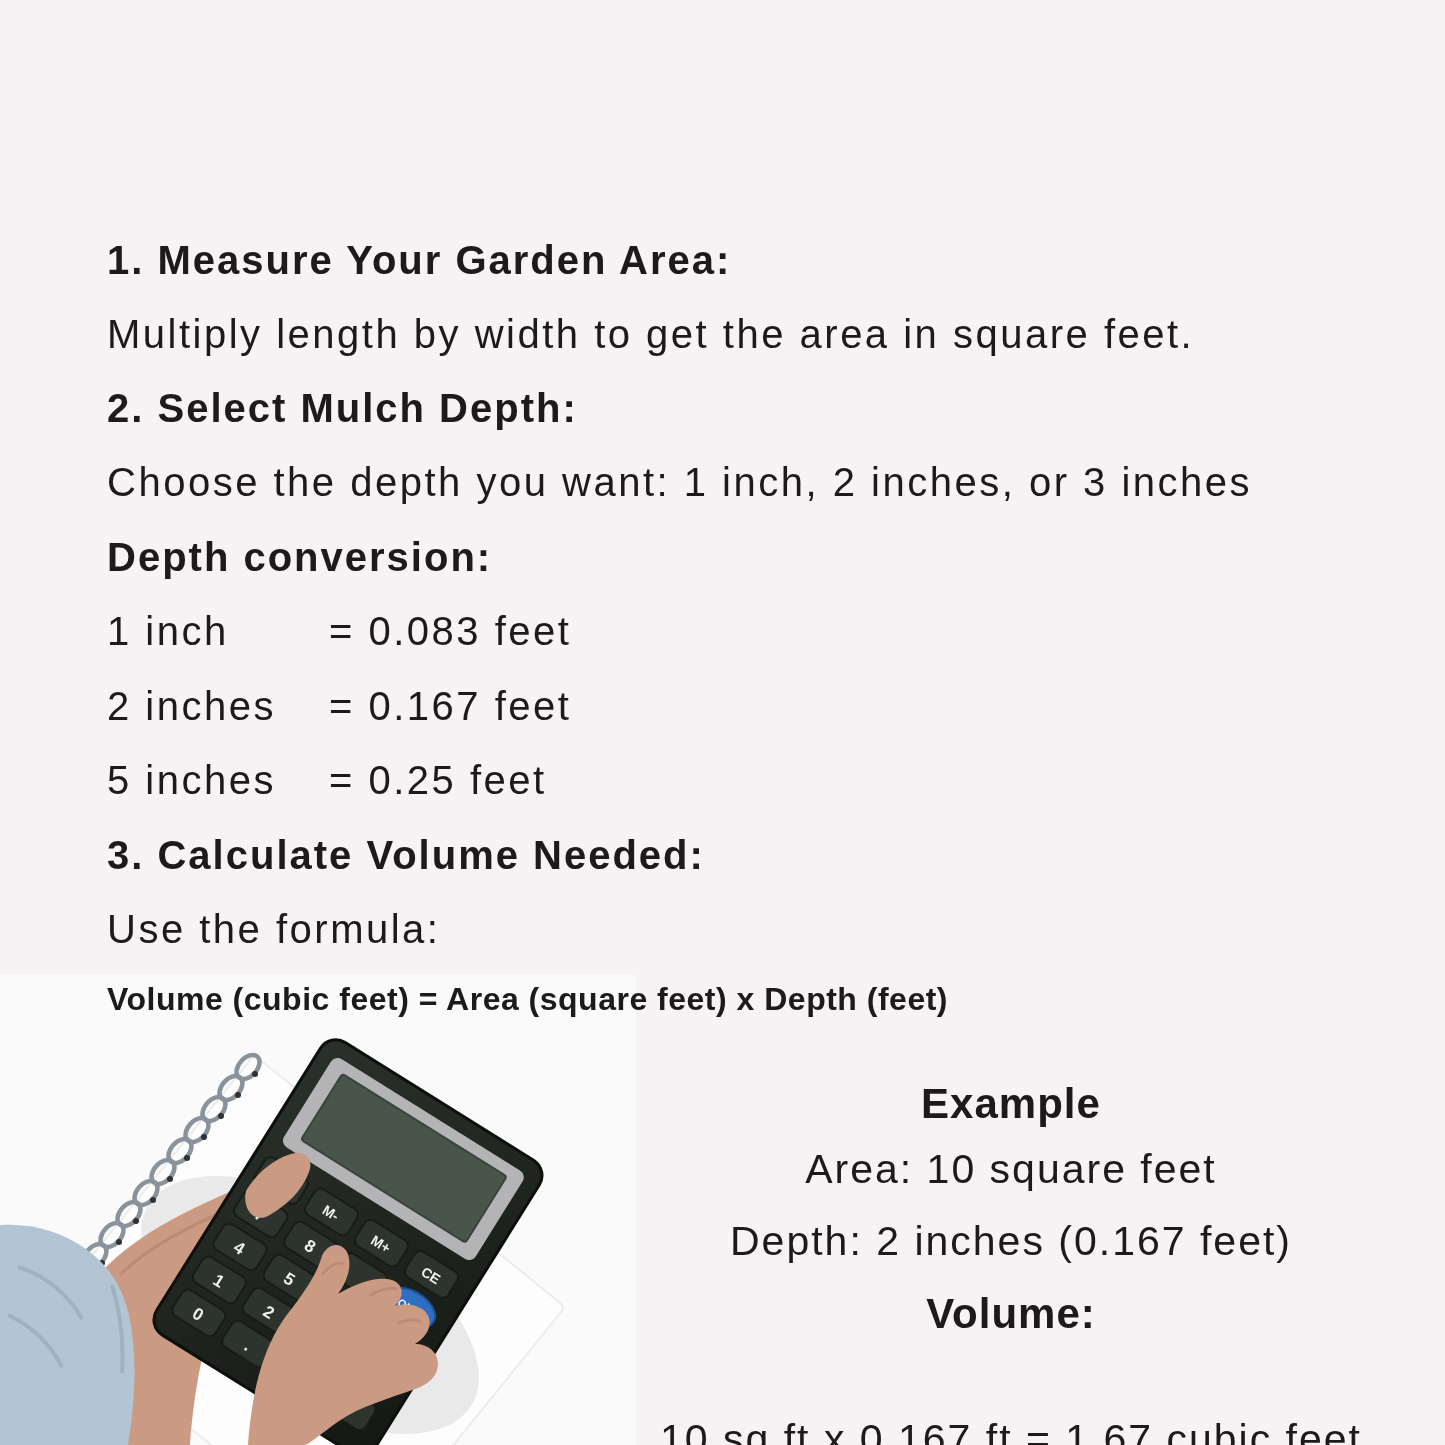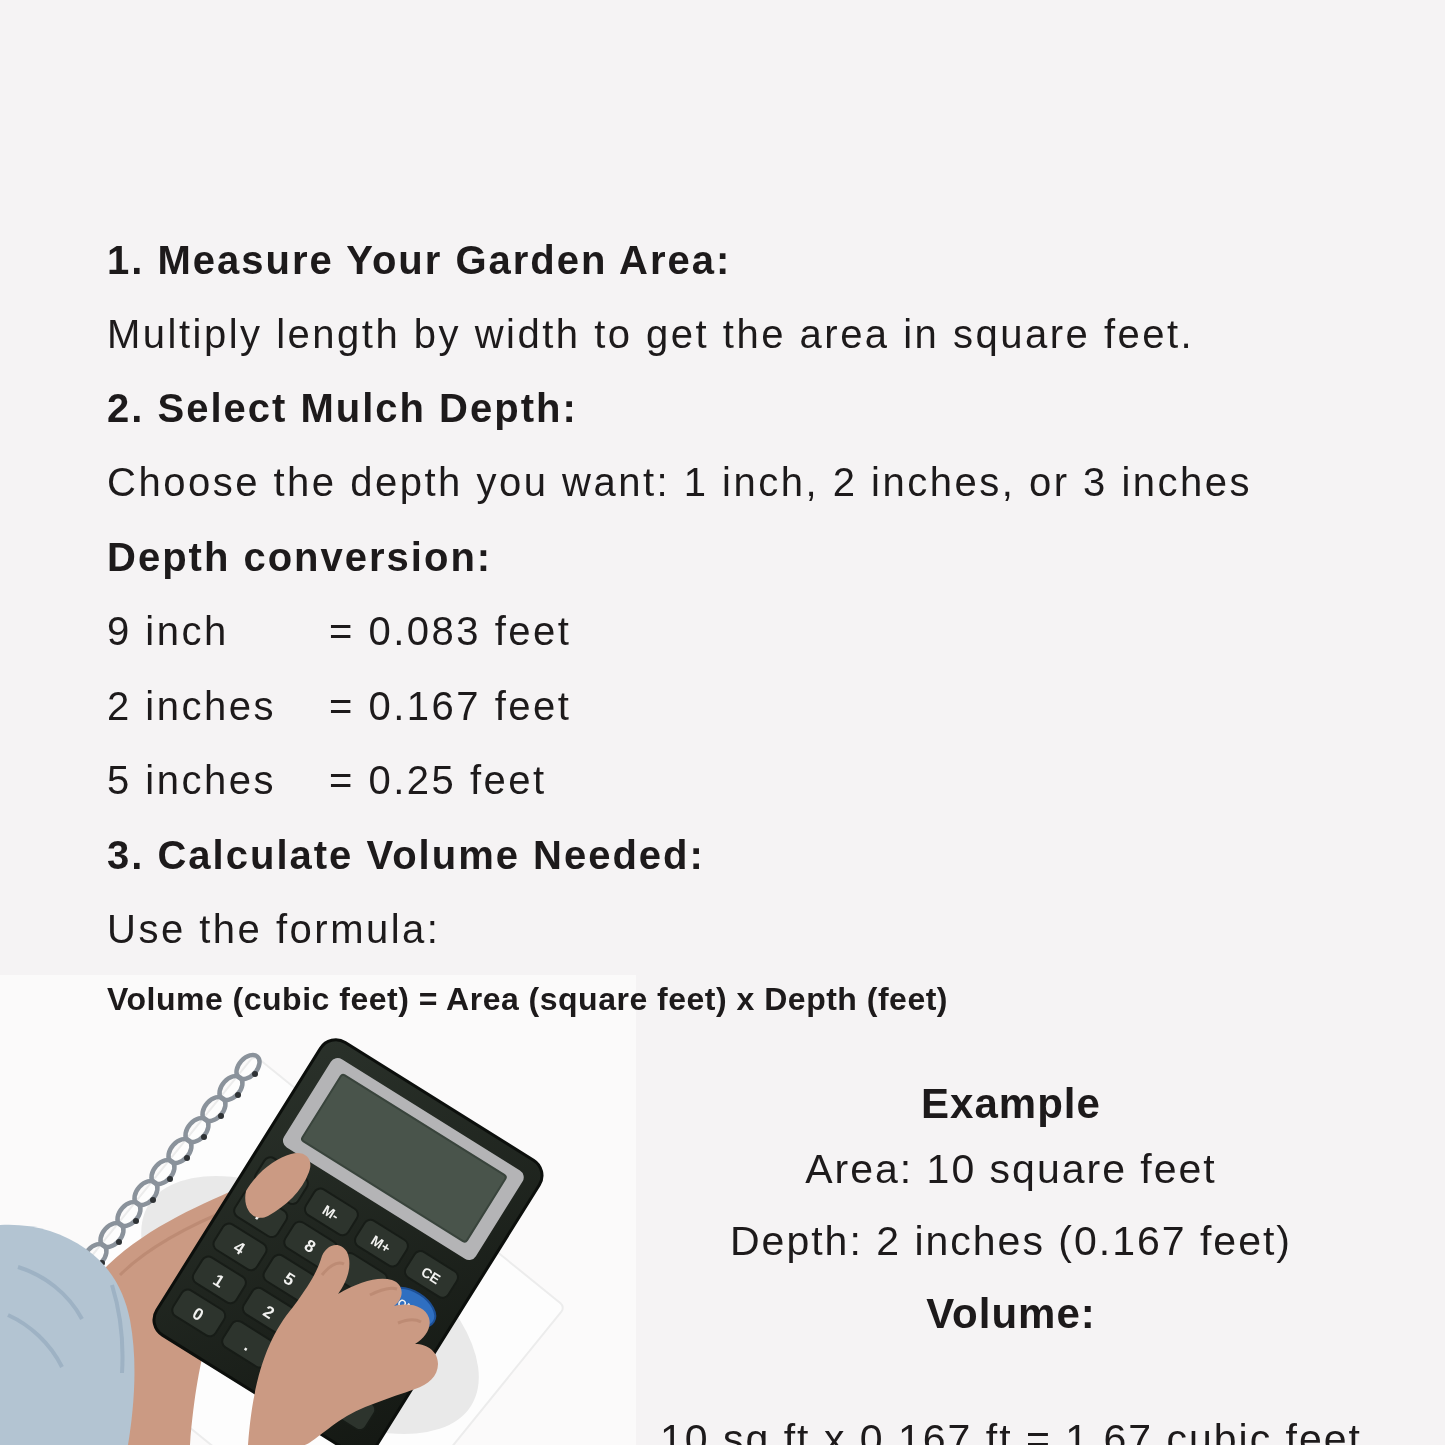--- a/index.html
+++ b/index.html
@@ -42,21 +42,21 @@
 </div>
 
 <div class="line bold s1h">1. Measure Your Garden Area:</div>
 <div class="line s1b">Multiply length by width to get the area in square feet.</div>
 
 <div class="line bold s2h">2. Select Mulch Depth:</div>
 <div class="line s2b">Choose the depth you want: 1 inch, 2 inches, or 3 inches</div>
 
 <div class="line bold dch">Depth conversion:</div>
 <div class="line cv1">
-  <span class="conv-label">9 inch</span><span>= 0.083 feet</span>
+  <span class="conv-label">1 inch</span><span>= 0.083 feet</span>
 </div>
 <div class="line cv2">
   <span class="conv-label">2 inches</span><span>= 0.167 feet</span>
 </div>
 <div class="line cv3">
   <span class="conv-label">5 inches</span><span>= 0.25 feet</span>
 </div>
 
 <div class="line bold s3h">3. Calculate Volume Needed:</div>
 <div class="line s3b">Use the formula:</div>

